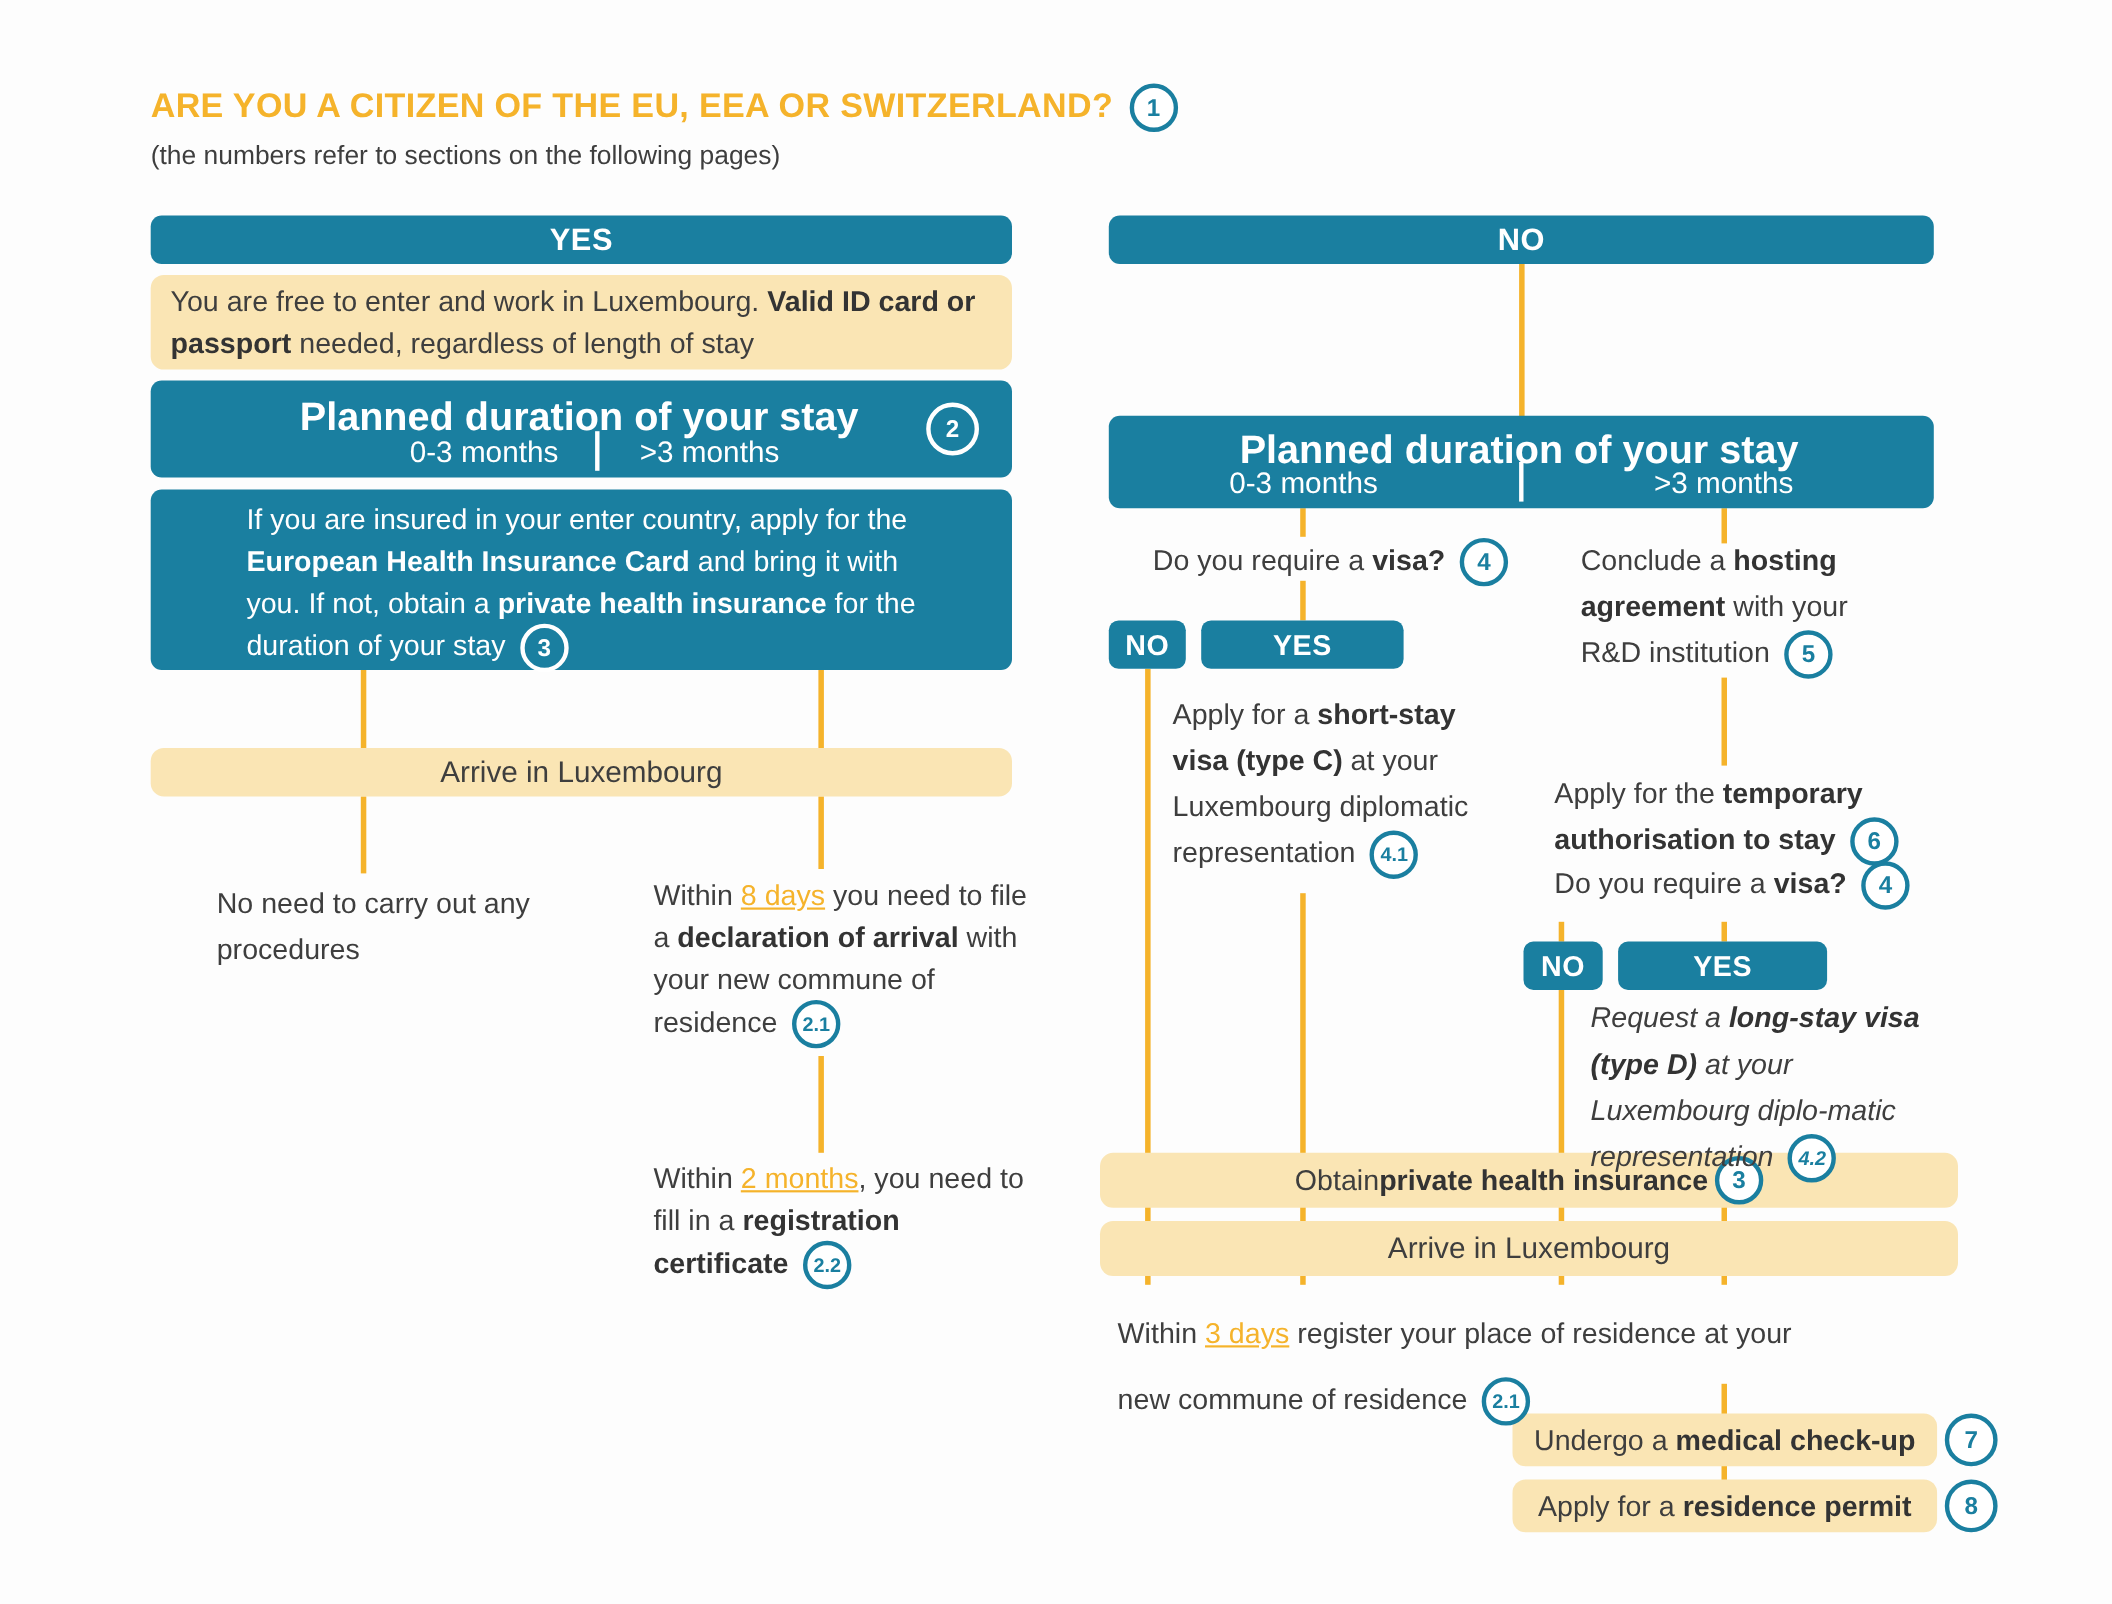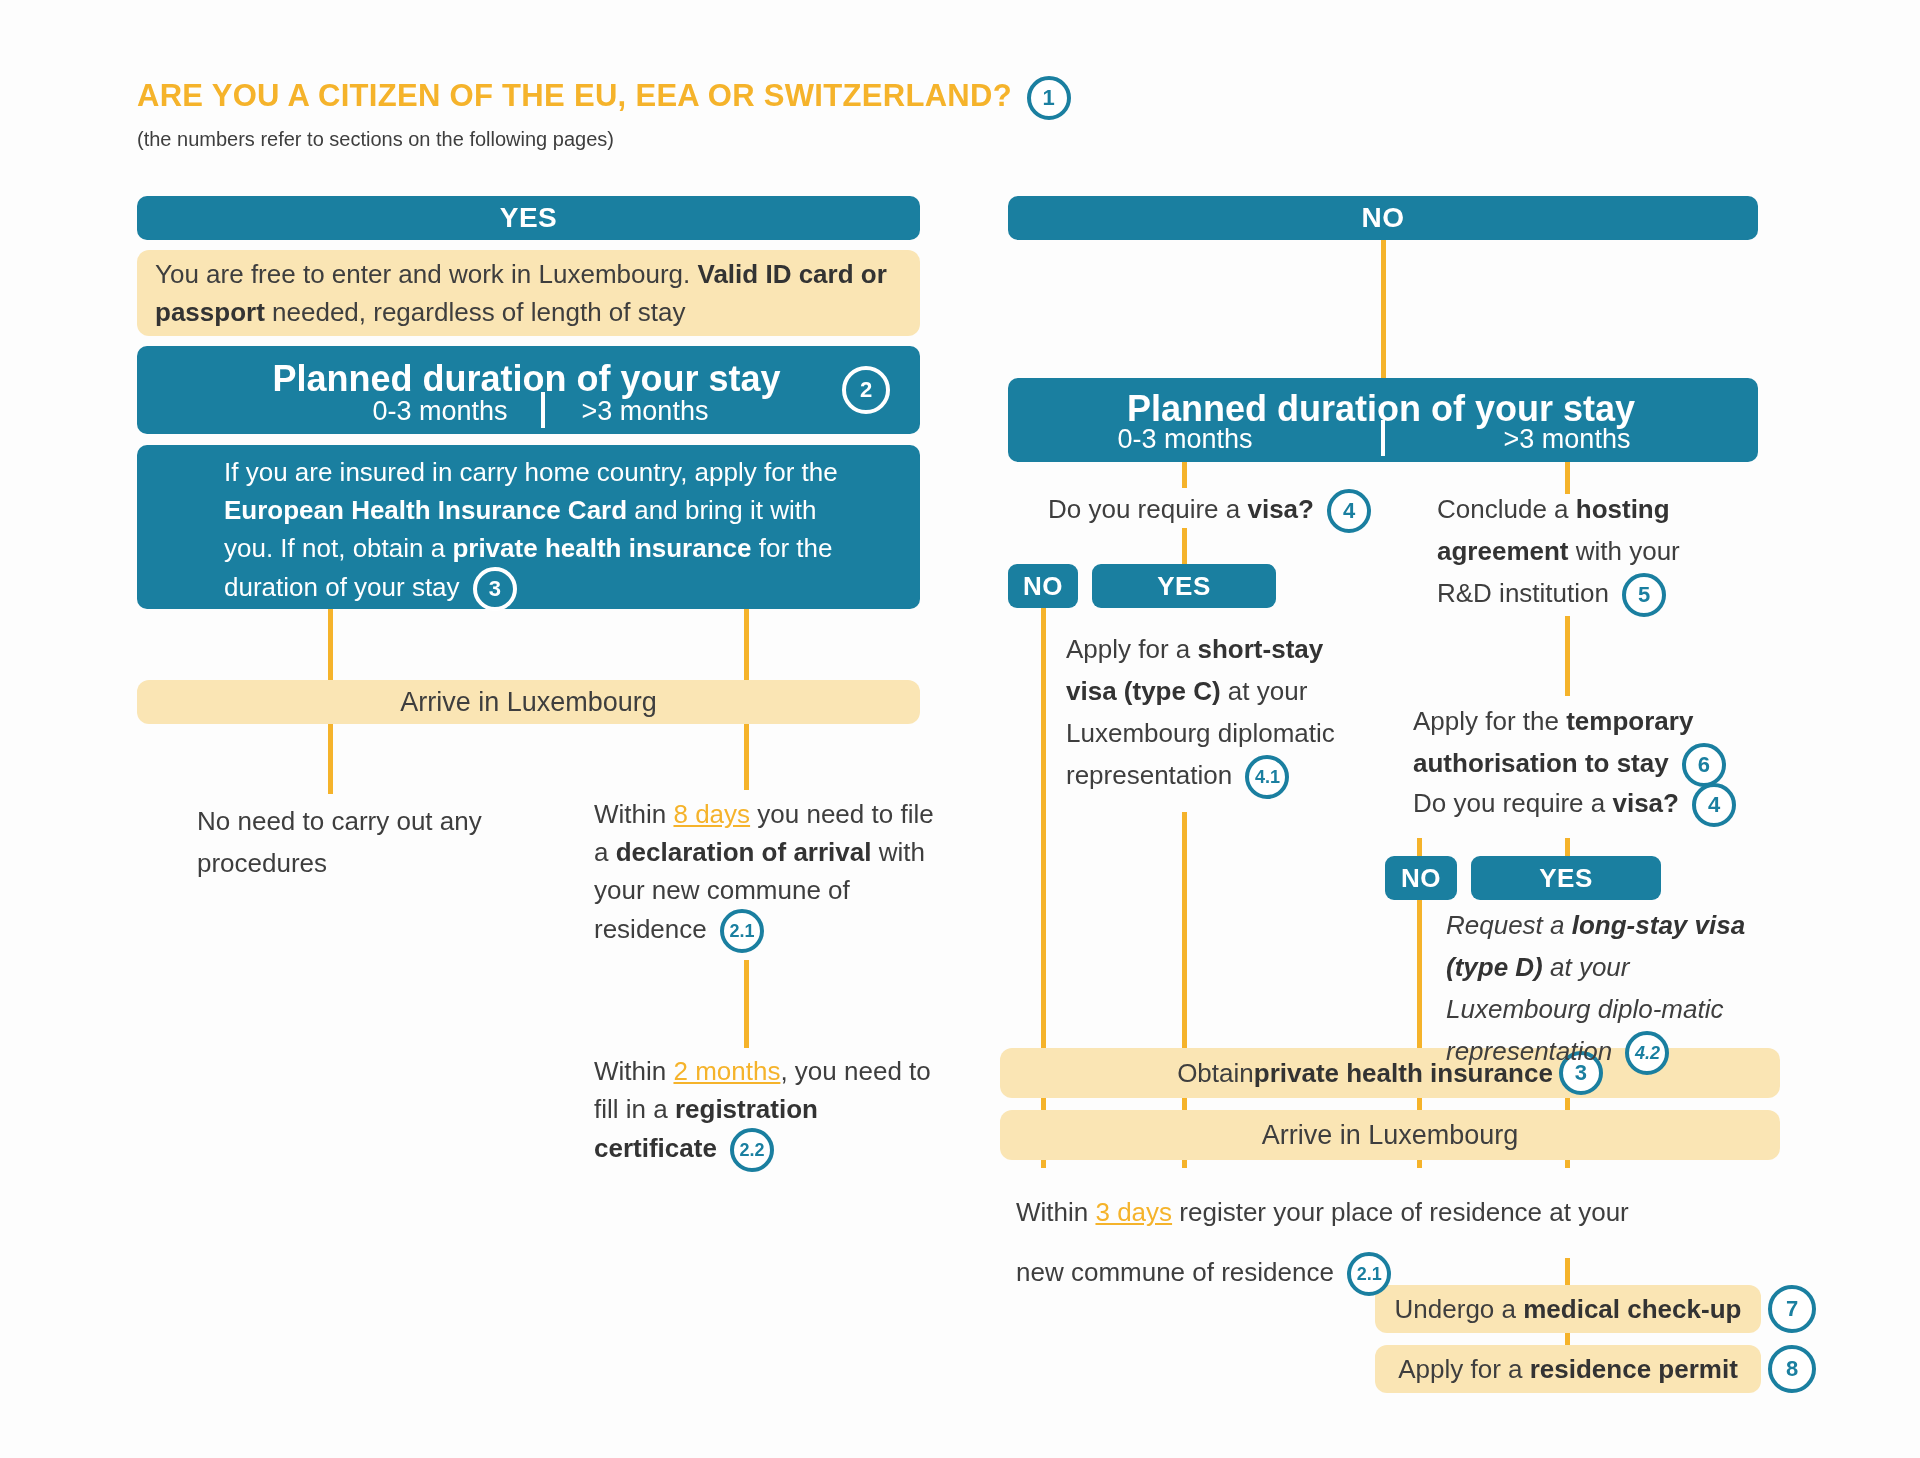--- a/index.html
+++ b/index.html
@@ -24,21 +24,21 @@
     display:flex;align-items:center;justify-content:center;font-size:27px;z-index:2;
   }
   .box-teal{position:absolute;background:var(--teal);border-radius:10px;color:#fff;z-index:2;}
   .para{position:absolute;font-size:26px;line-height:38px;color:var(--dark);z-index:3;}
   .para.lh42{line-height:42px;}
   .nowrap{white-space:nowrap;}
   .b{font-weight:bold;color:#333;}
   .box-teal .b,.bar-teal .b{color:#fff;}
   .y{color:var(--yellow);text-decoration:underline;}
   .title{position:absolute;font-size:31px;font-weight:bold;color:var(--yellow);letter-spacing:.3px;z-index:3;white-space:nowrap;}
-  .subtitle{position:absolute;font-size:20px;color:var(--dark);z-index:3;}
+  .subtitle{position:absolute;font-size:24px;color:var(--dark);z-index:3;}
   .circle{
     display:inline-flex;align-items:center;justify-content:center;
     width:44px;height:44px;border-radius:50%;border:4px solid var(--teal);
     color:var(--teal);font-weight:bold;font-size:22px;background:#fff;
     vertical-align:middle;margin-left:6px;box-sizing:border-box;z-index:3;flex:0 0 auto;
   }
   .c-white{border-color:#fff;color:#fff;background:transparent;}
   .c-sm{font-size:18px;}
   .circle-abs{position:absolute;margin-left:0;}
   .dur-heading{position:absolute;left:0;right:4px;text-align:center;font-weight:bold;font-size:36px;}
@@ -80,21 +80,21 @@
 
   <div class="box-teal" style="left:137px;top:346px;width:783px;height:88px;">
     <div class="dur-heading" style="top:12px;">Planned duration of your stay</div>
     <div class="dur-opt" style="left:203px;top:50px;">0-3 months</div>
     <div class="dur-div" style="left:404px;top:46px;height:36px;"></div>
     <div class="dur-opt" style="left:408px;top:50px;">&gt;3 months</div>
     <span class="circle c-white circle-abs" style="left:705px;top:20px;width:48px;height:48px;">2</span>
   </div>
 
   <div class="box-teal" style="left:137px;top:445px;width:783px;height:164px;">
-    <div class="para" style="position:static;padding:8px 55px 0 87px;color:#fff;"><span>If you are insured in carry home country, apply for the </span><span class="b">European Health Insurance Card</span><span> and bring it with you. If not, obtain a </span><span class="b">private health insurance</span><span> for the duration of your stay </span><span class="circle c-white">3</span></div>
+    <div class="para" style="position:static;padding:8px 55px 0 87px;color:#fff;"><span>If you are insured in your enter country, apply for the </span><span class="b">European Health Insurance Card</span><span> and bring it with you. If not, obtain a </span><span class="b">private health insurance</span><span> for the duration of your stay </span><span class="circle c-white">3</span></div>
   </div>
 
   <div class="bar-cream" style="left:137px;top:680px;width:783px;height:44px;">Arrive in Luxembourg</div>
 
   <div class="para lh42" style="left:197px;top:800px;width:290px;">No need to carry out any procedures</div>
 
   <div class="para" style="left:594px;top:795px;width:352px;"><span>Within </span><span class="y">8 days</span><span> you need to file a </span><span class="b">declaration of arrival</span><span> with your new commune of residence </span><span class="circle  c-sm">2.1</span></div>
 
   <div class="para" style="left:594px;top:1052px;width:340px;"><span>Within </span><span class="y">2 months</span><span>, you need to fill in a </span><span class="b">registration certificate</span><span> </span><span class="circle  c-sm">2.2</span></div>
 

